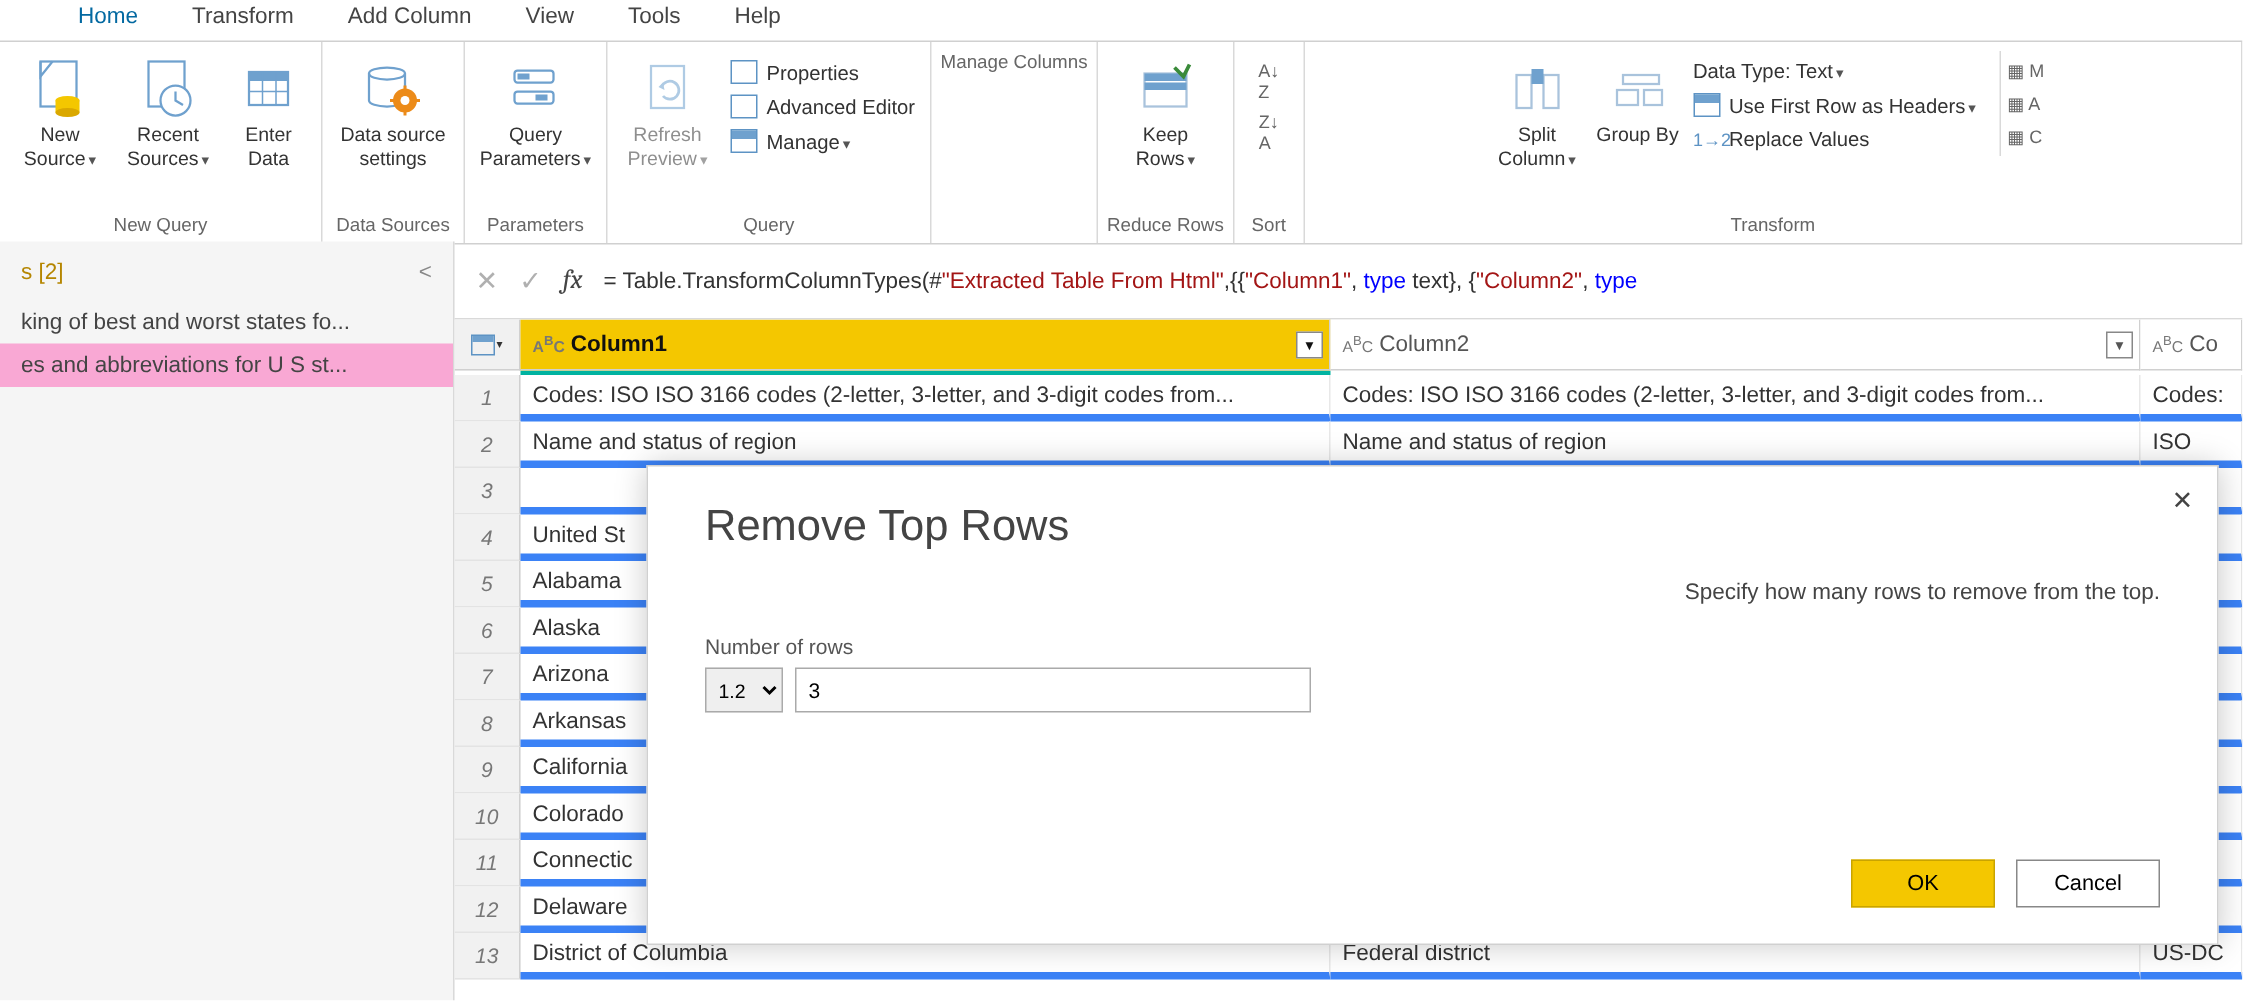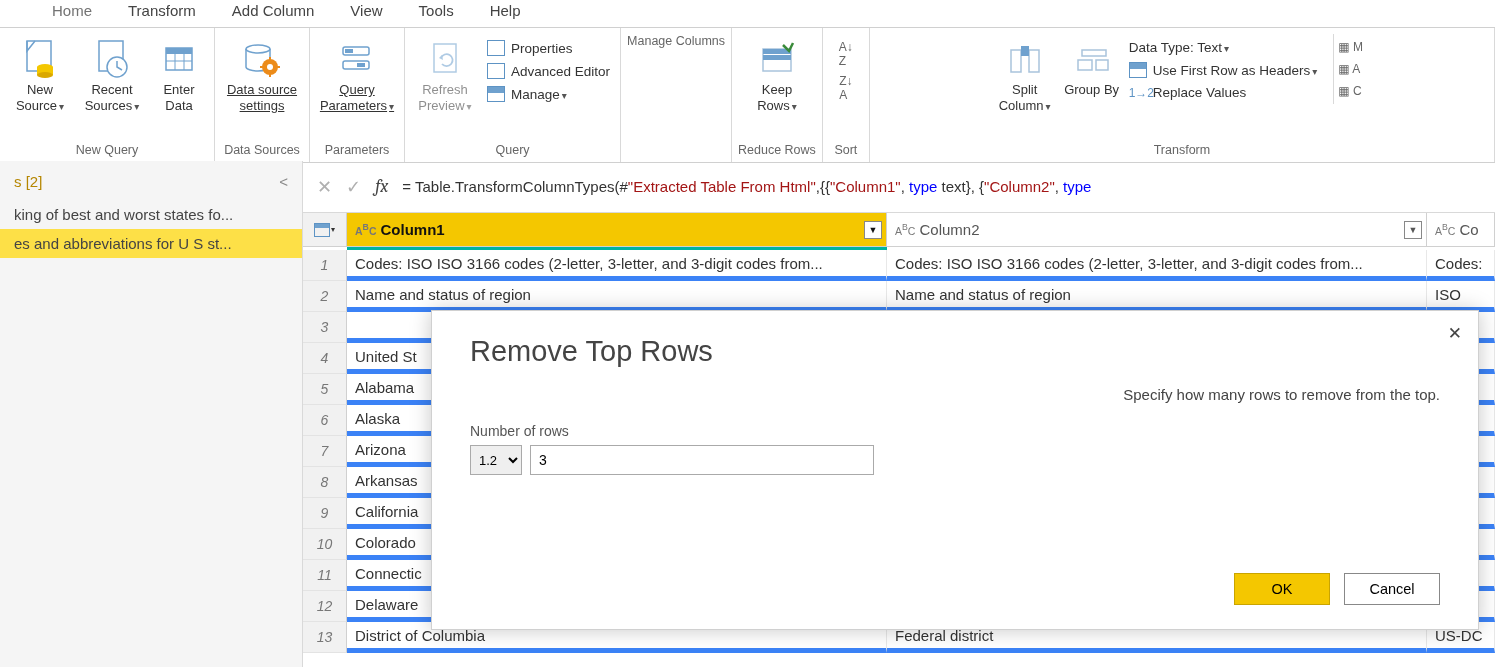--- a/index.html
+++ b/index.html
@@ -1,37 +1,37 @@
 <!DOCTYPE html>
 <html><head>
   <meta charset="utf-8">
   <style>
     * { margin:0; padding:0; box-sizing:border-box; font-family:"Segoe UI",sans-serif; }
     body { background:#fff;color:#333;font-size:14px;width:1495px;height:667px;overflow:hidden;position:relative; }
     .tabs { display:flex;gap:28px;padding:0 48px 6px;border-bottom:1px solid #d0d0d0;font-size:15px;color:#444; }
     .tabs span { padding:2px 4px;cursor:pointer; }
-    .tabs span.active { color:#737373; }
+    .tabs span.active { color:#0369a1; }
     .ribbon { display:flex;height:135px;border-bottom:1px solid #d0d0d0;background:#fff; }
     .rgroup { border-right:1px solid #d9d9d9;display:flex;flex-direction:column;justify-content:space-between;align-items:center;padding:4px 6px 2px; }
     .rgroup .ctrls { display:flex;align-items:flex-start;gap:4px;flex:1;padding-top:2px; }
     .rgroup .glabel { font-size:12.5px;color:#666;padding:2px 0 3px; }
     .big { width:72px;text-align:center;font-size:13px;color:#333;line-height:1.2;cursor:pointer;padding:2px 0; }
-    .big.wider{width:82px;text-decoration:underline;} .big.narrow{width:58px;} .big.w68{width:68px;}
+    .big.wider{width:82px;} .big.narrow{width:58px;} .big.w68{width:68px;}
     .big .ic { height:46px;display:flex;align-items:center;justify-content:center; }
     .small-list { display:flex;flex-direction:column;gap:3px;padding-top:4px;font-size:13.5px;color:#333; }
     .small-list .row { display:flex;align-items:center;gap:6px;cursor:pointer;padding:2px 4px; }
     .mini-ic { width:18px;height:16px;border:1.5px solid #5d93c4;display:inline-block;position:relative; }
     .dd::after{content:"▾";font-size:10px;color:#555;margin-left:2px;}
     .highlight-box { outline:3px solid #c30000; }
     .sort-stack { display:flex;flex-direction:column;gap:6px;padding:6px 6px;align-items:center;width:34px; }
     .sort-stack span{font-size:12px;color:#666;cursor:pointer;}
     .sidebar { position:absolute;left:0;top:161px;width:303px;bottom:0;background:#f5f5f5;border-right:1px solid #d9d9d9;padding:12px 0; }
     .sidebar .hdr{display:flex;justify-content:space-between;align-items:center;padding:0 14px 10px;color:#b58600;font-size:15px;}
     .sidebar .itm{padding:6px 14px;font-size:15px;color:#444;white-space:nowrap;overflow:hidden;text-overflow:ellipsis;cursor:pointer;}
-    .sidebar .itm.sel{background:#fde047;}
+    .sidebar .itm.sel{background:#f9a8d4;}
     .main { position:absolute;left:303px;right:0;top:161px;bottom:0;display:flex;flex-direction:column; }
     .fb-row{display:flex;align-items:center;height:52px;border-bottom:1px solid #d9d9d9;padding:0 14px;gap:14px;}
     .fx-btn{color:#b0b0b0;font-size:18px;cursor:pointer;}
     .fx-lbl{font-style:italic;color:#444;font-family:Cambria,serif;font-size:18px;}
     .fb-txt{font-family:Consolas,monospace;font-size:15px;white-space:nowrap;overflow:hidden;flex:1;}
     .hl-red{color:#a31515;} .hl-blue{color:#0000ff;}
     .grid{flex:1;overflow:hidden;}
     .ghdr{display:flex;height:34px;}
     .col-hdr{background:#fff;border-right:1px solid #d0d0d0;border-bottom:1px solid #d0d0d0;display:flex;align-items:center;padding:0 8px;font-size:15px;color:#555;position:relative;}
     .col-hdr.sel{background:#f4c700;color:#111;font-weight:600;}

